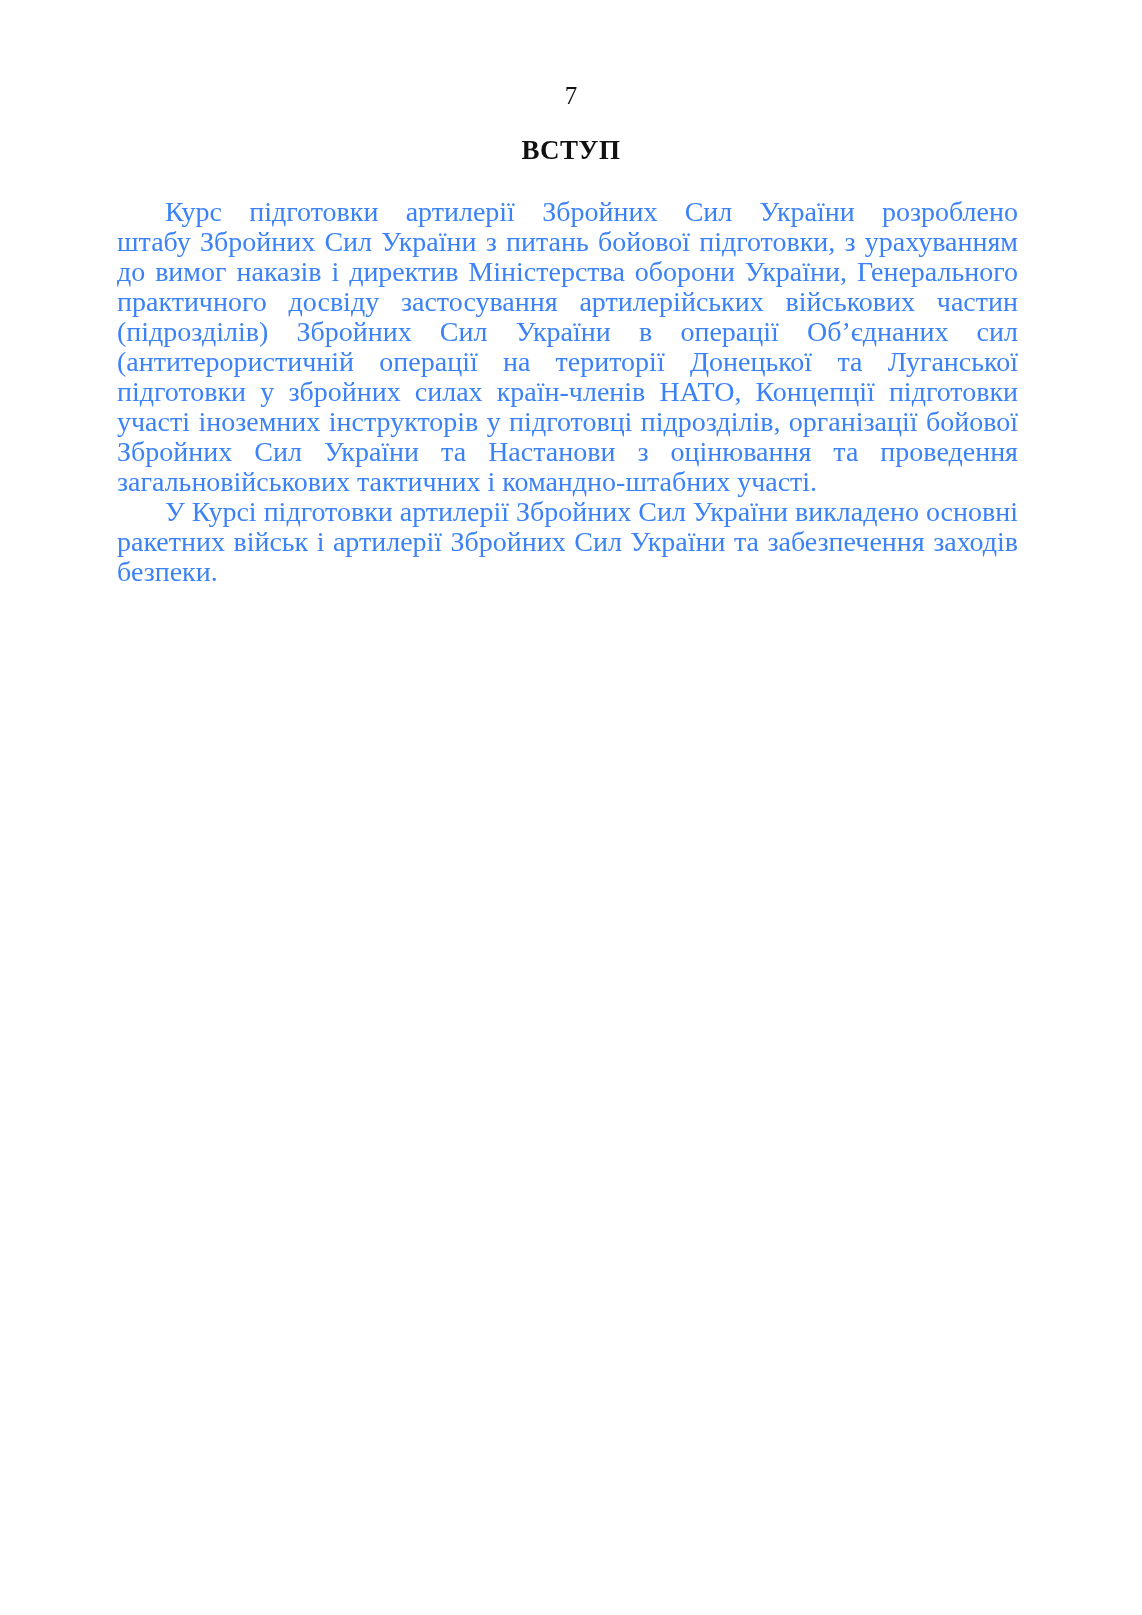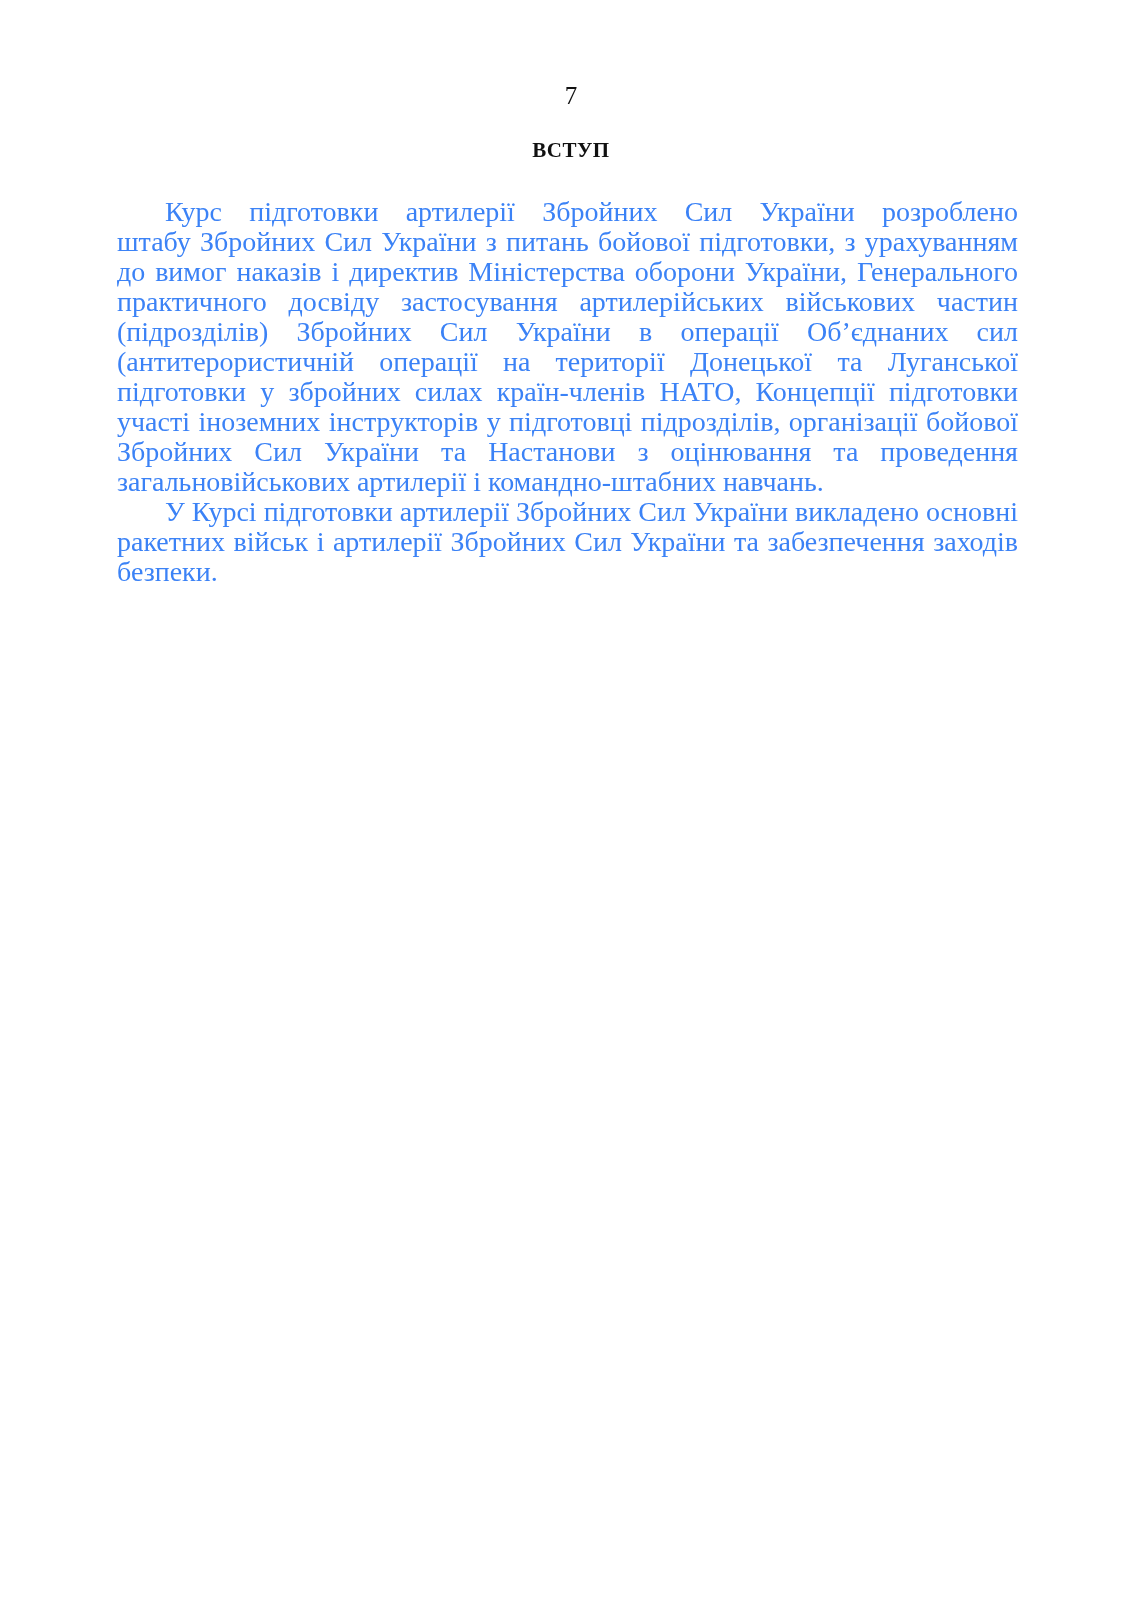--- a/index.html
+++ b/index.html
@@ -26,21 +26,21 @@
     line-height: 28px;
     color: #111111;
   }
   .heading {
     position: absolute;
     top: 134px;
     left: 0;
     width: 100%;
     margin: 0;
     text-align: center;
-    font-size: 21px;
+    font-size: 27px;
     line-height: 32px;
     font-weight: bold;
     letter-spacing: 0.5px;
     color: #111111;
   }
   .body-text {
     position: absolute;
     top: 197px;
     left: 117px;
     width: 901px;
@@ -76,21 +76,21 @@
       <div class="paragraph">
         <div class="line para-first">Курс підготовки артилерії Збройних Сил України розроблено відповідно</div>
         <div class="line">штабу Збройних Сил України з питань бойової підготовки, з урахуванням</div>
         <div class="line">до вимог наказів і директив Міністерства оборони України, Генерального</div>
         <div class="line">практичного досвіду застосування артилерійських військових частин</div>
         <div class="line">(підрозділів) Збройних Сил України в операції Об’єднаних сил</div>
         <div class="line">(антитерористичній операції на території Донецької та Луганської областей),</div>
         <div class="line">підготовки у збройних силах країн-членів НАТО, Концепції підготовки</div>
         <div class="line">участі іноземних інструкторів у підготовці підрозділів, організації бойової</div>
         <div class="line">Збройних Сил України та Настанови з оцінювання та проведення</div>
-        <div class="line para-last">загальновійськових артилерії і командно-штабних навчань.</div>
+        <div class="line para-last">загальновійськових тактичних і командно-штабних участі.</div>
       </div>
       <div class="paragraph">
         <div class="line para-first">У Курсі підготовки артилерії Збройних Сил України викладено основні</div>
         <div class="line">ракетних військ і артилерії Збройних Сил України та забезпечення заходів</div>
         <div class="line para-last">безпеки.</div>
       </div>
     </div>
 </div>
 
 </body></html>

